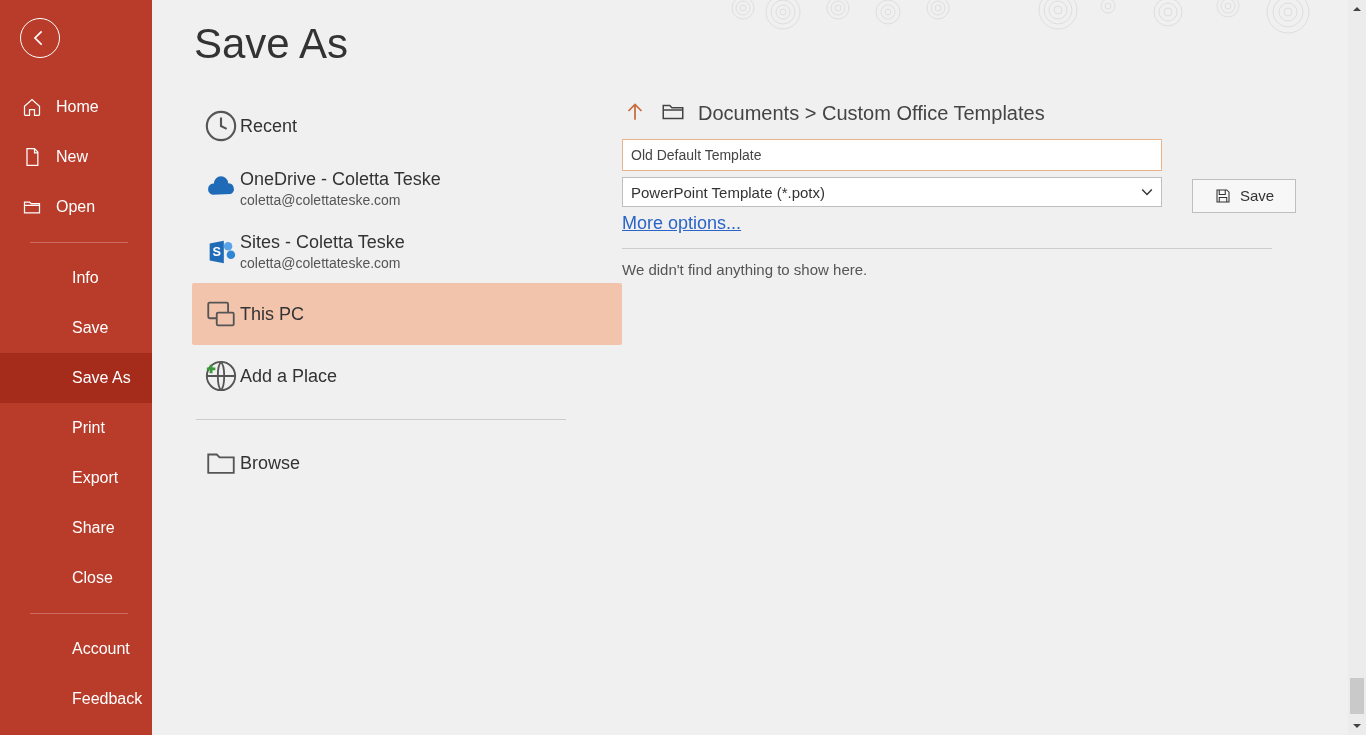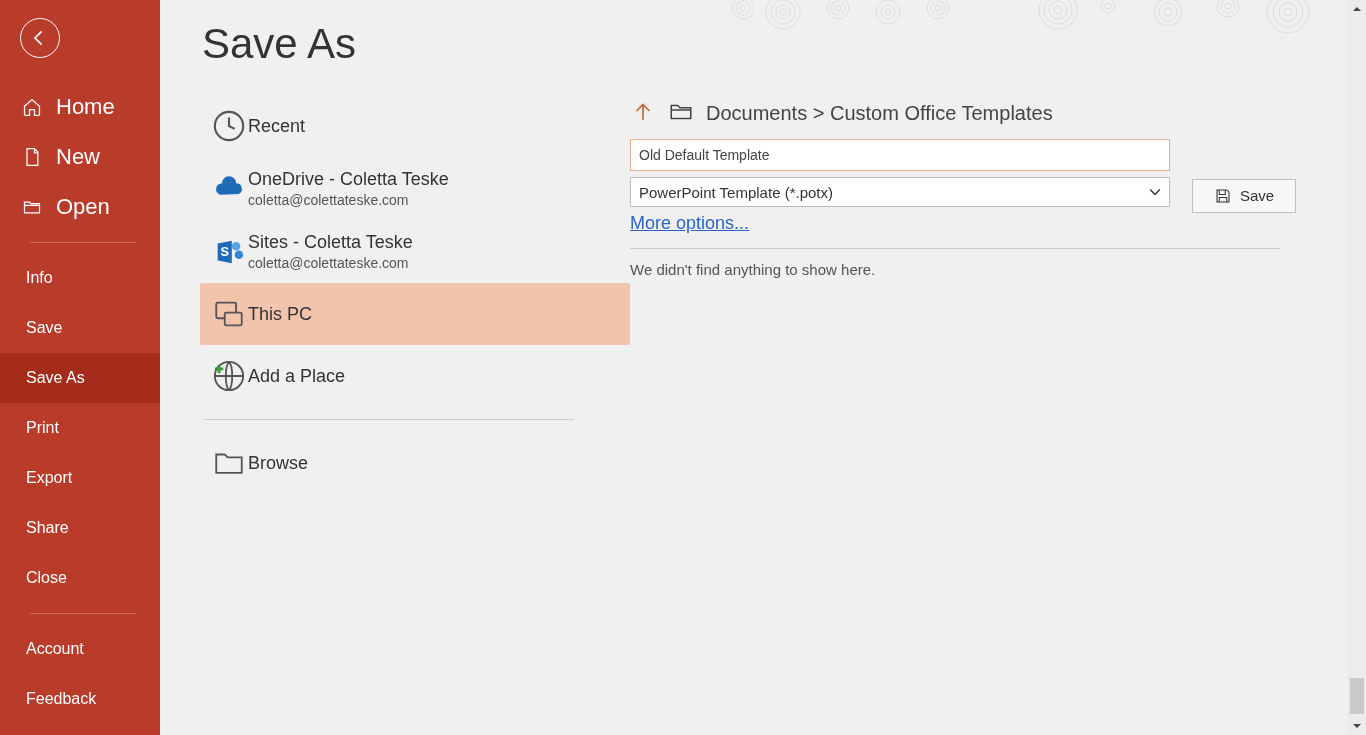--- a/index.html
+++ b/index.html
@@ -3,23 +3,23 @@
 <meta charset="utf-8">
 <style>
   * { box-sizing: border-box; margin: 0; padding: 0; font-family: "Segoe UI", Arial, sans-serif; }
   html, body { width: 1366px; height: 735px; overflow: hidden; background: #f0f0f0; }
   .app { display: flex; width: 1366px; height: 735px; position: relative; }
 
   
   .sidebar { width: 175px; background: #b93b2a; color: #fff; display: flex; flex-direction: column; padding-top: 18px; }
   .back-btn { width: 40px; height: 40px; border: 1.5px solid #fff; border-radius: 50%; margin-left: 20px; margin-bottom: 24px; display:flex; align-items:center; justify-content:center; cursor:pointer; }
   .back-btn svg { width:20px; height:20px; stroke:#fff; fill:none; }
-  .side-item { display:flex; align-items:center; height:50px; padding-left:22px; font-size:22px; cursor:pointer; gap:14px; }
+  .side-item { display:flex; align-items:center; height:50px; padding-left:22px; font-size:16px; cursor:pointer; gap:14px; }
   .side-item svg { width:20px; height:20px; stroke:#fff; fill:none; flex-shrink:0; }
-  .side-sub { padding-left:26px; font-size:16px; height:50px; display:flex; align-items:center; cursor:pointer; }
+  .side-sub { padding-left:72px; font-size:16px; height:50px; display:flex; align-items:center; cursor:pointer; }
   .side-sub.selected { background: #a52b1b; }
   .side-divider { border-top:1px solid rgba(255,255,255,0.25); margin: 10px 24px 10px 30px; }
 
   
   .main { flex:1; background:#f0f0f0; position:relative; display:flex; }
   .page-title { position:absolute; left:42px; top:20px; font-size:42px; font-weight:300; color:#333; }
 
   
   .swirls { position:absolute; top:-6px; right:18px; opacity:0.35; }
   .swirls svg circle { fill:none; stroke:#bbb; stroke-width:1; }
@@ -33,21 +33,21 @@
   .loc-item .txt .t2 { font-size:14px; color:#555; margin-top:2px; }
   .loc-item.selected { background:#f3c4ac; }
   .loc-divider { border-top:1px solid #ccc; margin:12px 10px 12px 4px; width:370px; }
 
   
   .save-col { flex:1; margin-top:95px; padding-right:70px; }
   .breadcrumb-row { display:flex; align-items:center; gap:12px; font-size:20px; color:#444; height:36px; }
   .breadcrumb-row svg { width:26px; height:26px; stroke:#444; fill:none; }
   .bc-up svg { stroke:#c76b3a; fill:none; }
   .filename-input { width:540px; height:32px; border:1px solid #e8b28a; background:#fff; padding:0 8px; font-size:14px; color:#444; margin-top:8px; outline:none; }
-  .filetype-row { display:flex; align-items:center; gap:22px; margin-top:6px; }
+  .filetype-row { display:flex; align-items:center; gap:30px; margin-top:6px; }
   .filetype-select { width:540px; height:30px; border:1px solid #bfbfbf; background:#fff; display:flex; align-items:center; justify-content:space-between; padding:0 8px; font-size:15px; color:#333; cursor:pointer; }
   .filetype-select svg { width:12px; height:12px; }
   .save-btn { width:104px; height:34px; border:1px solid #bfbfbf; background:#f7f7f7; display:flex; align-items:center; justify-content:center; gap:8px; font-size:15px; color:#333; cursor:pointer; margin-top:-20px; }
   .save-btn svg { width:18px; height:18px; }
   .more-link { color:#2a64c7; font-size:18px; text-decoration:underline; margin-top:6px; display:inline-block; cursor:pointer; }
   .file-area { border-top:1px solid #ccc; margin-top:14px; padding-top:12px; width:650px; font-size:15px; color:#555; }
 
   
   .vscroll { position:absolute; right:0; top:0; width:18px; height:735px; background:#ececec; }
   .vscroll .arrow { width:18px; height:18px; display:flex; align-items:center; justify-content:center; background:#ececec; }

